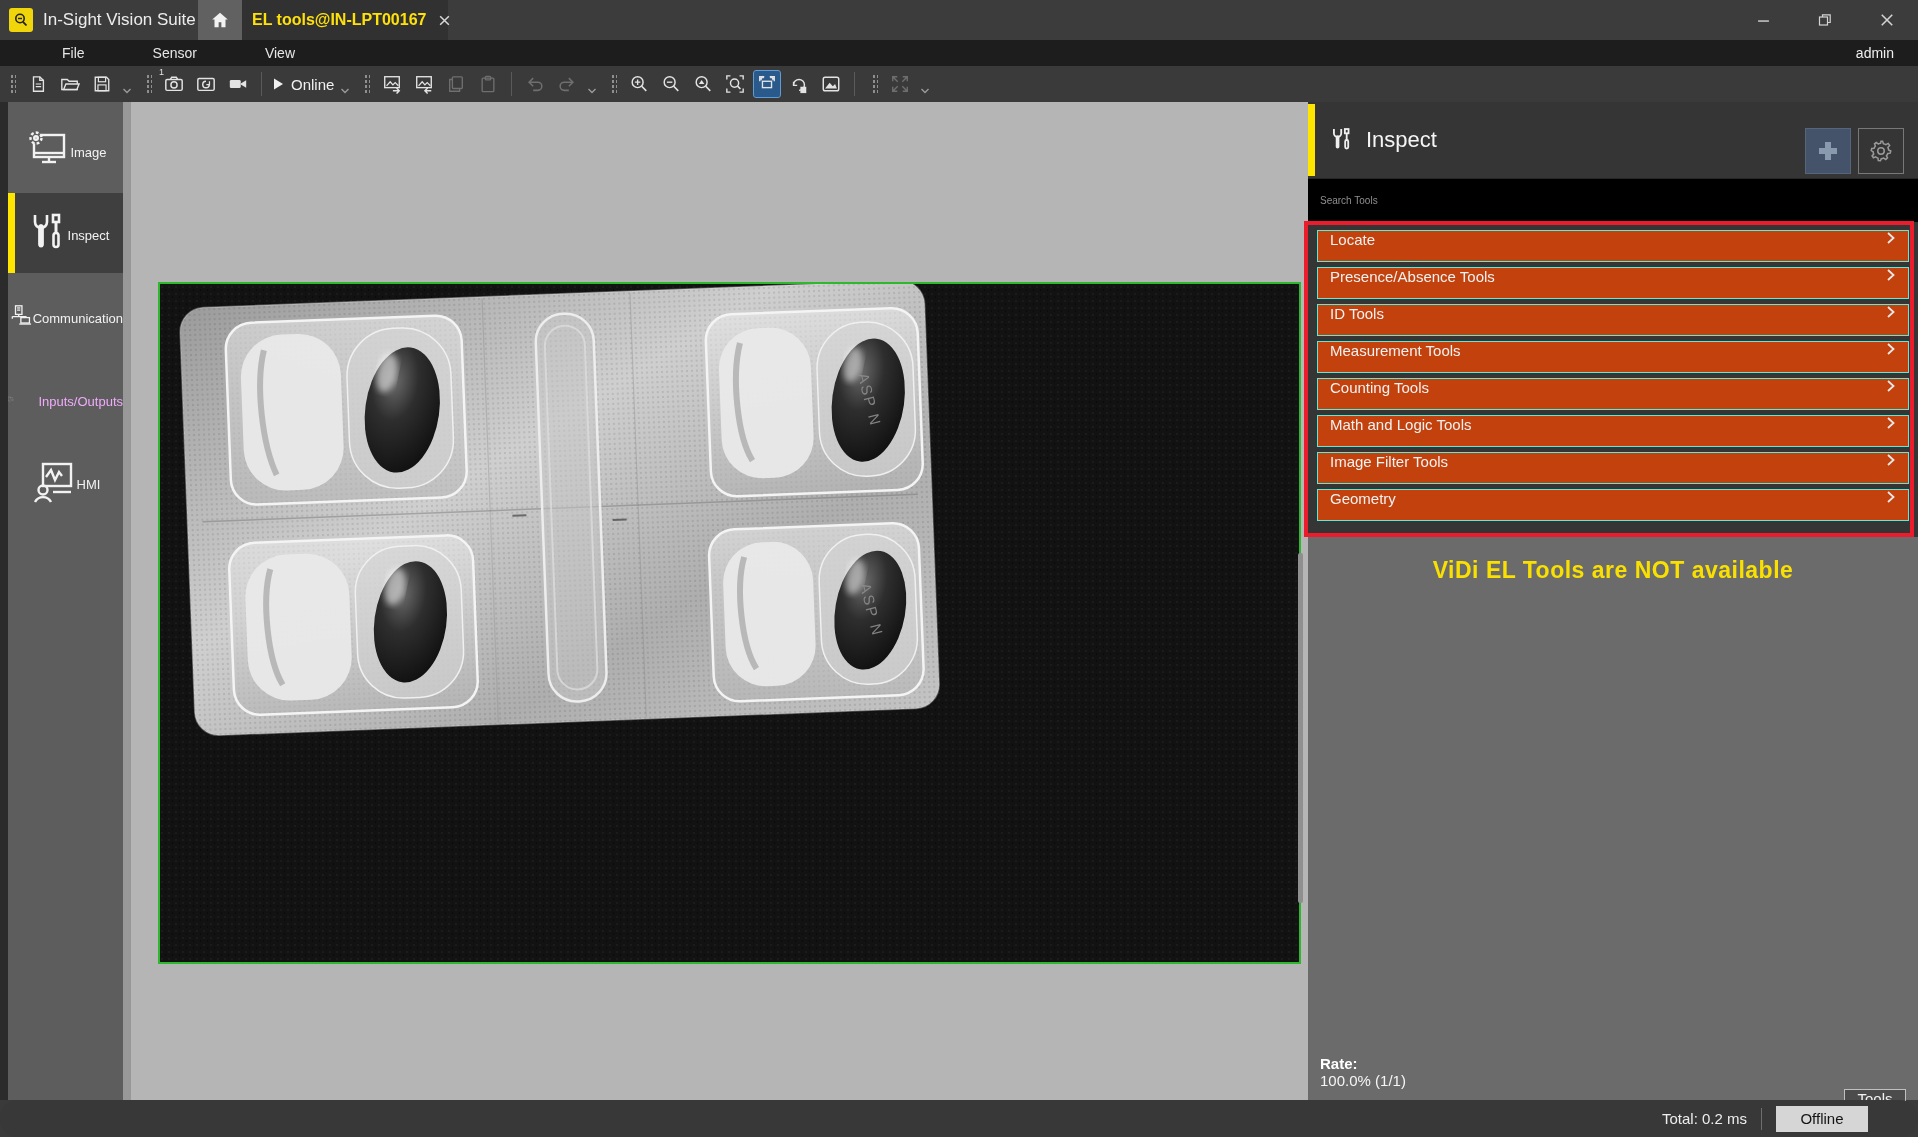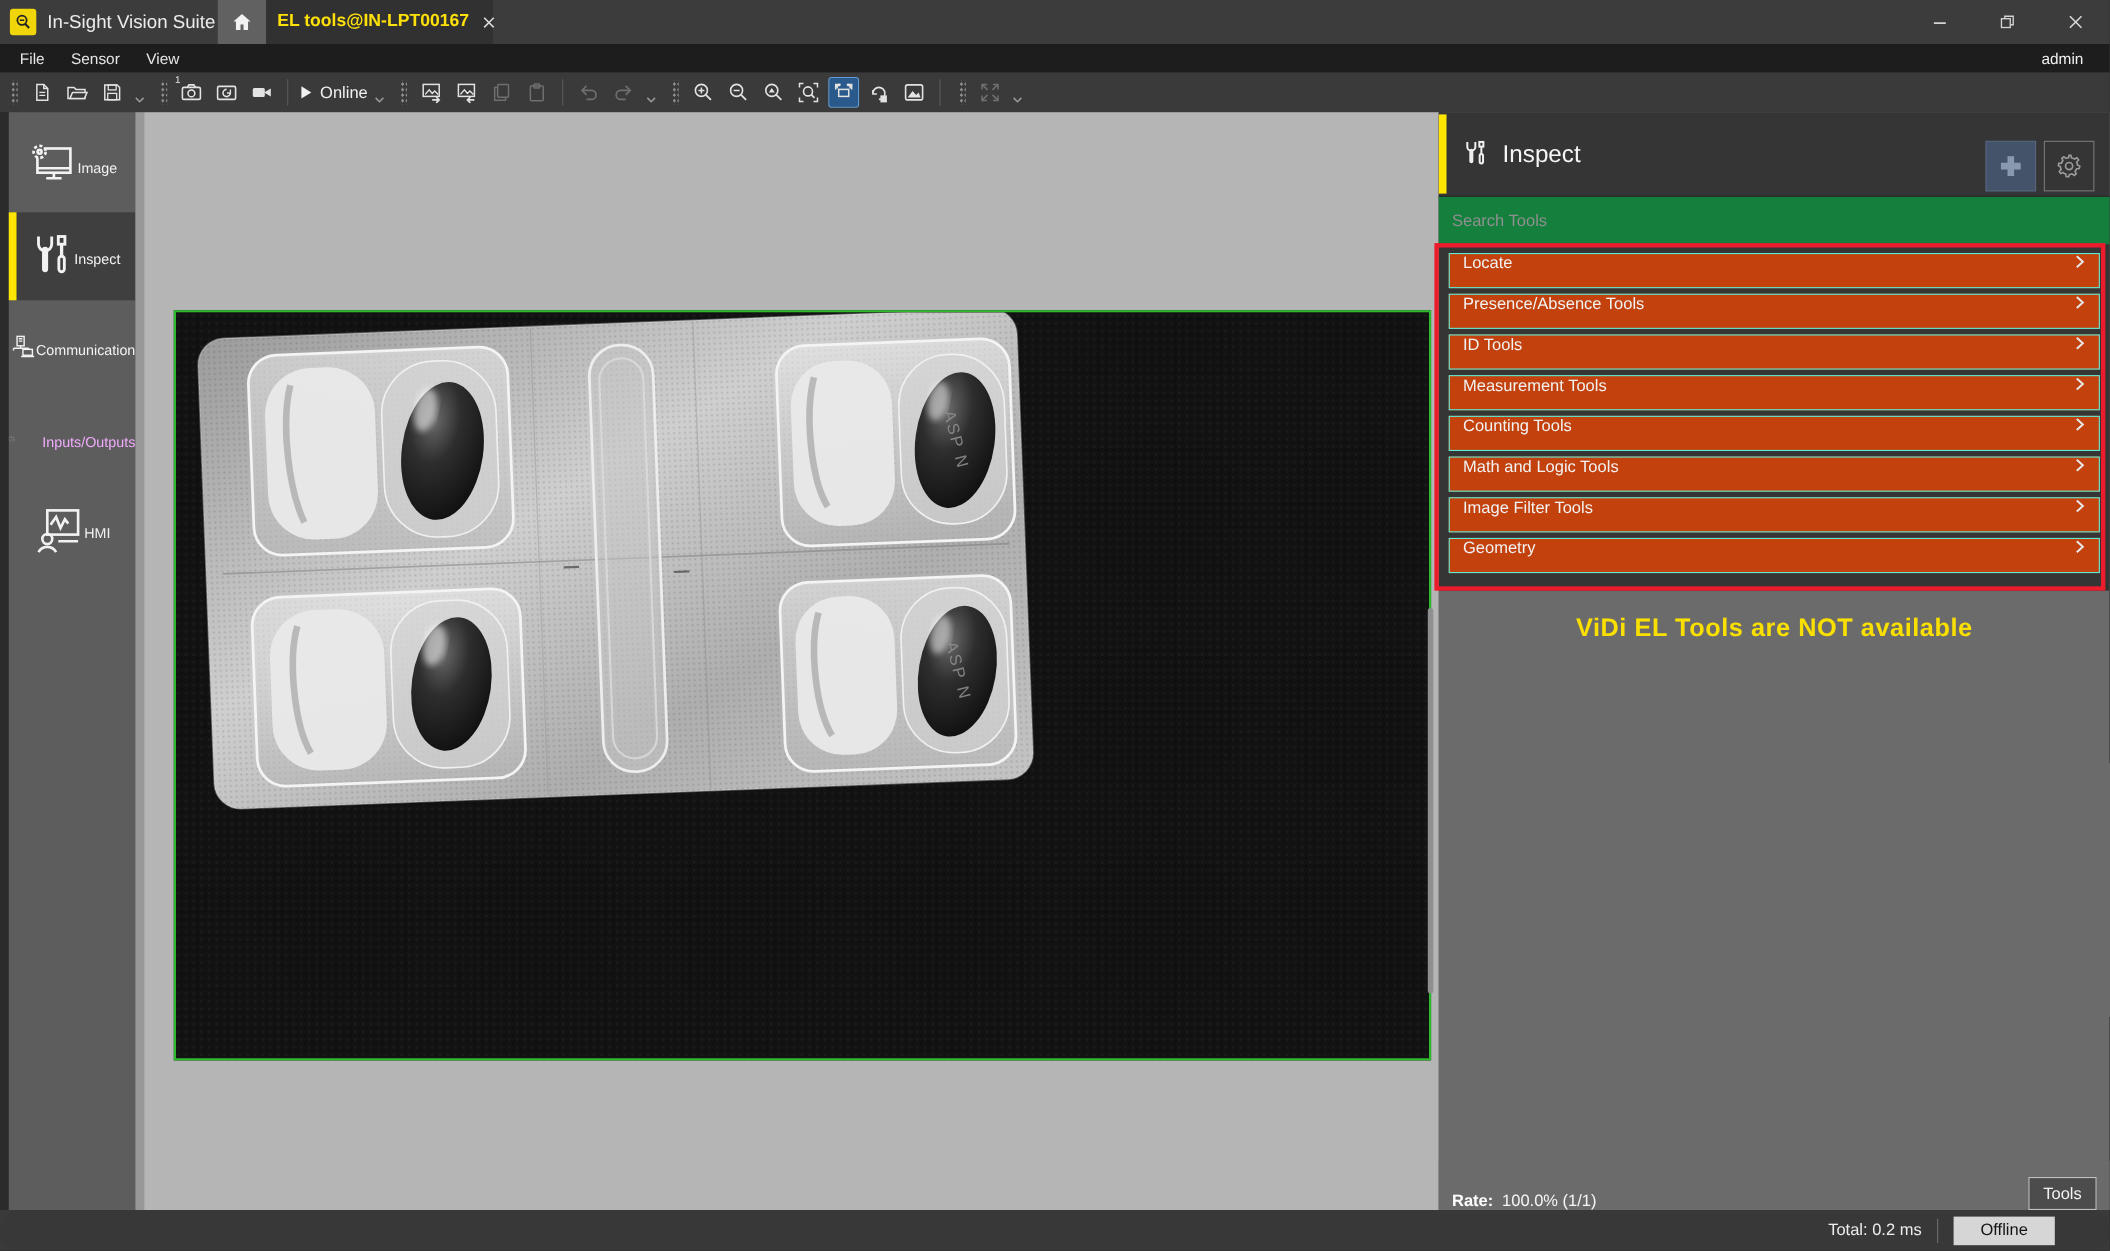--- a/index.html
+++ b/index.html
@@ -12,21 +12,21 @@
   .app-title{color:#ececec;font-size:17px;margin-left:10px;}
   .home-tab{position:absolute;left:198px;top:0;width:44px;height:40px;background:#616161;display:flex;align-items:center;justify-content:center;}
   .doc-tab{position:absolute;left:242px;top:0;width:206px;height:40px;background:#313131;display:flex;align-items:center;padding:0 10px;}
   .doc-tab-label{color:#ffe10a;font-size:16px;font-weight:bold;white-space:nowrap;}
   .tab-close{margin-left:12px;color:#d8d8d8;cursor:pointer;display:flex;}
   .win-controls{position:absolute;right:0;top:0;height:40px;display:flex;}
   .win-btn{width:62px;height:40px;display:flex;align-items:center;justify-content:center;color:#d4d4d4;}
 
   
   .menubar{position:absolute;left:0;top:40px;width:1918px;height:26px;background:#1d1d1d;display:flex;align-items:center;color:#e6e6e6;font-size:14px;}
-  .menu-item{padding:0 12px;height:19px;display:flex;align-items:center;}
+  .menu-item{padding:0 12px;height:19px;display:flex;align-items:center;margin-left:44px;}
   .menu-item:first-child{padding-left:18px;}
   .menu-user{position:absolute;right:24px;color:#f0f0f0;}
 
   
   .toolbar{position:absolute;left:0;top:66px;width:1918px;height:36px;background:#3a3a3a;display:flex;align-items:center;}
   .tbtn{width:26px;height:26px;display:flex;align-items:center;justify-content:center;color:#e3e3e3;margin:0 3px;position:relative;border-radius:2px;}
   .tbtn.disabled{color:#6f6f6f;}
   .tbtn.active{background:#2a5a8c;outline:1px solid #5f9bd5;}
   .grip{width:6px;height:22px;margin:0 6px 0 10px;background-image:radial-gradient(#8f8f8f 1px,transparent 1.2px);background-size:4px 5px;background-position:0 1px;}
   .tsep{width:1px;height:24px;background:#5a5a5a;margin:0 7px;}
@@ -55,28 +55,28 @@
   .panel{position:absolute;left:1308px;top:102px;width:610px;height:998px;background:#6b6b6b;}
   .panel-top{position:absolute;left:0;top:0;width:610px;height:435px;background:#353535;}
   .panel-header{position:relative;height:76px;display:flex;align-items:center;}
   .panel-accent{position:absolute;left:0;top:2px;width:7px;height:72px;background:#ffe600;}
   .panel-title{color:#f5f5f5;font-size:22px;margin-left:12px;}
   .panel-hicon{margin-left:18px;color:#efefef;display:flex;}
   .hdr-btns{position:absolute;right:14px;top:26px;display:flex;gap:7px;}
   .btn-add{width:46px;height:46px;background:#44536a;border:1px solid #55657c;display:flex;align-items:center;justify-content:center;color:#8a9aae;}
   .btn-gear{width:46px;height:46px;background:transparent;border:1px solid #787878;display:flex;align-items:center;justify-content:center;color:#9a9a9a;}
   .search-row{height:44px;border-top:1px solid #262626;display:flex;align-items:center;}
-  .search-input{width:100%;height:100%;background:#15803d;border:none;outline:none;color:#cfcfcf;font-size:15px;padding:0 12px;}
+  .search-input{width:100%;height:100%;background:#000000;border:none;outline:none;color:#cfcfcf;font-size:10px;padding:0 12px;}
   .search-input::placeholder{color:#8f8f8f;}
   .tool-list{padding:8px 9px 0 9px;}
   .tool-row{height:32px;margin-bottom:5px;background:#c2410c;border:1px solid #5eead4;display:flex;align-items:flex-start;color:#f2f2f2;font-size:15px;padding:0 12px;}
   .tool-row .grow{flex:1;}
   .tool-row .chev{color:#e8e8e8;display:flex;}
   .notice{position:absolute;left:0;top:455px;width:610px;text-align:center;font-size:23px;font-weight:bold;color:#f9e000;letter-spacing:.5px;}
-  .rate-row{position:absolute;left:0;top:953px;width:610px;height:45px;background:#6b6b6b;display:flex;align-items:flex-end;padding:0 12px;}
+  .rate-row{position:absolute;left:0;top:953px;width:610px;height:45px;background:#6b6b6b;display:flex;align-items:flex-start;padding:0 12px;flex-direction:column;}
   .rate-label{color:#ffffff;font-weight:bold;font-size:15px;margin-right:8px;}
   .rate-value{color:#f5f5f5;font-size:15px;}
   .reset-btn{margin-left:auto;width:62px;height:30px;background:#4c4c4c;border:1px solid #c0c0c0;color:#f2f2f2;font-size:15px;display:flex;align-items:center;justify-content:center;}
 
   
   .red-box{position:absolute;left:1304px;top:221px;width:610px;height:316px;border:4px solid #ec1c2d;pointer-events:none;z-index:40;}
 
   
   .statusbar{position:absolute;left:0;top:1100px;width:1918px;height:37px;background:#383838;display:flex;align-items:center;justify-content:flex-end;padding-right:50px;border-radius:18px;}
   .total-label{color:#ededed;font-size:15px;}

